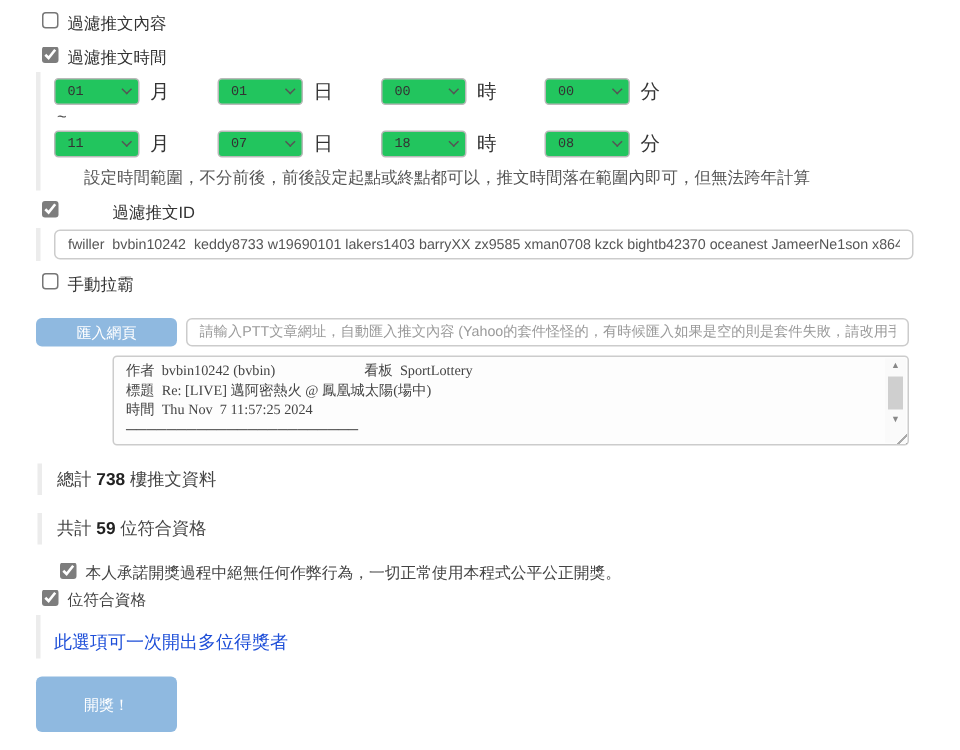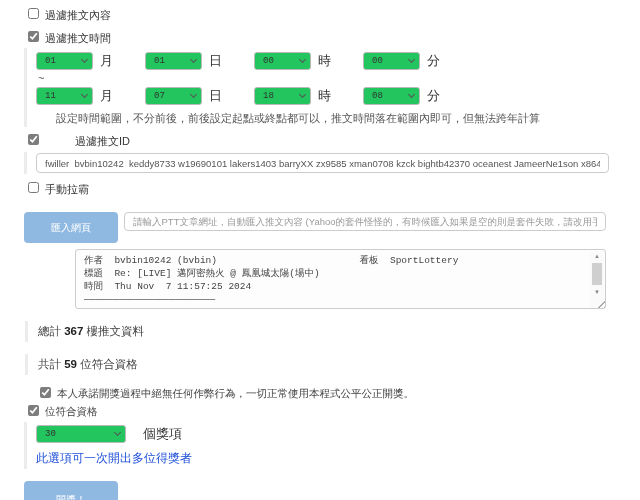--- a/index.html
+++ b/index.html
@@ -33,34 +33,34 @@
 
   .id-input {
     width:573px; height:20px; border:1px solid #ccc; border-radius:4px;
     font-family:"Liberation Sans",sans-serif; font-size:9.5px; color:#555;
     padding:0 8px; background:#fff;
   }
   .import-row { display:flex; gap:6px; margin:15px 34px 6px 24px; }
   .btn {
     background:#8fb9e0; color:#ffffff; border:none; border-radius:4px;
     font-family:"Liberation Sans",sans-serif; font-size:10px;
-    width:94px; height:31px; cursor:pointer;
+    width:94px; height:19px; cursor:pointer;
   }
   .url-input {
     flex:1; height:19px; border:1px solid #ccc; border-radius:4px;
     font-family:"Liberation Sans",sans-serif; font-size:9.5px; color:#555;
     padding:0 8px;
   }
   .url-input::placeholder { color:#9a9a9a; }
 
   .ta-wrap { position:relative; margin:4px 34px 0 75px; height:60px; }
   textarea {
     width:100%; height:100%; resize:none;
     border:1px solid #ccc; border-radius:3px; background:#fdfdfd;
-    font-family:Liberation Mono, monospace; font-size:9.5px; line-height:13px;
+    font-family:Liberation Serif, serif; font-size:9.5px; line-height:13px;
     color:#444; padding:4px 22px 4px 8px; overflow:hidden; white-space:pre;
   }
   .fake-scroll { position:absolute; top:2px; right:2px; bottom:2px; width:14px;
     background:#fafafa; display:flex; flex-direction:column; align-items:center; }
   .scroll-arrow { font-size:6px; color:#888; line-height:10px; }
   .scroll-thumb { width:10px; height:22px; background:#cfcfcf; margin:2px 0; }
   .grip { position:absolute; right:1px; bottom:1px; width:10px; height:10px;
     background:repeating-linear-gradient(-45deg,#aaa 0 1px,transparent 1px 4px);
     clip-path:polygon(100% 0,100% 100%,0 100%); }
 
@@ -167,42 +167,35 @@
   <div class="fake-scroll">
     <span class="scroll-arrow">▲</span>
     <span class="scroll-thumb"></span>
     <span class="scroll-arrow">▼</span>
   </div>
   <div class="grip"></div>
 </div>
 
 <div class="stat-line">
   <span>總計</span>
-  <b>367</b>
+  <b>738</b>
   <span>樓推文資料</span>
 </div>
 <div class="stat-line">
   <span>共計</span>
   <b>59</b>
   <span>位符合資格</span>
 </div>
 
 <div class="check-row small" style="margin-bottom:4px;padding-left:12px;">
   <input type="checkbox" checked="" style="">
   <label>本人承諾開獎過程中絕無任何作弊行為，一切正常使用本程式公平公正開獎。</label>
 </div>
 
 <div class="check-row small" style="margin-top:4px; margin-bottom:3px;">
   <input type="checkbox" checked="" style="">
   <label>位符合資格</label>
 </div>
 <div class="multi-indent">
-  <div class="multi-sel-row">
-    <span class="sel-wrap wide">
-      <select><option>30</option></select>
-      <span class="chev"></span>
-    </span>
-    <span class="award-unit">個獎項</span>
-  </div>
   <div class="multi-hint">此選項可一次開出多位得獎者</div>
 </div>
 
 <button class="btn draw-btn">開獎！</button>
 
 </body></html>

